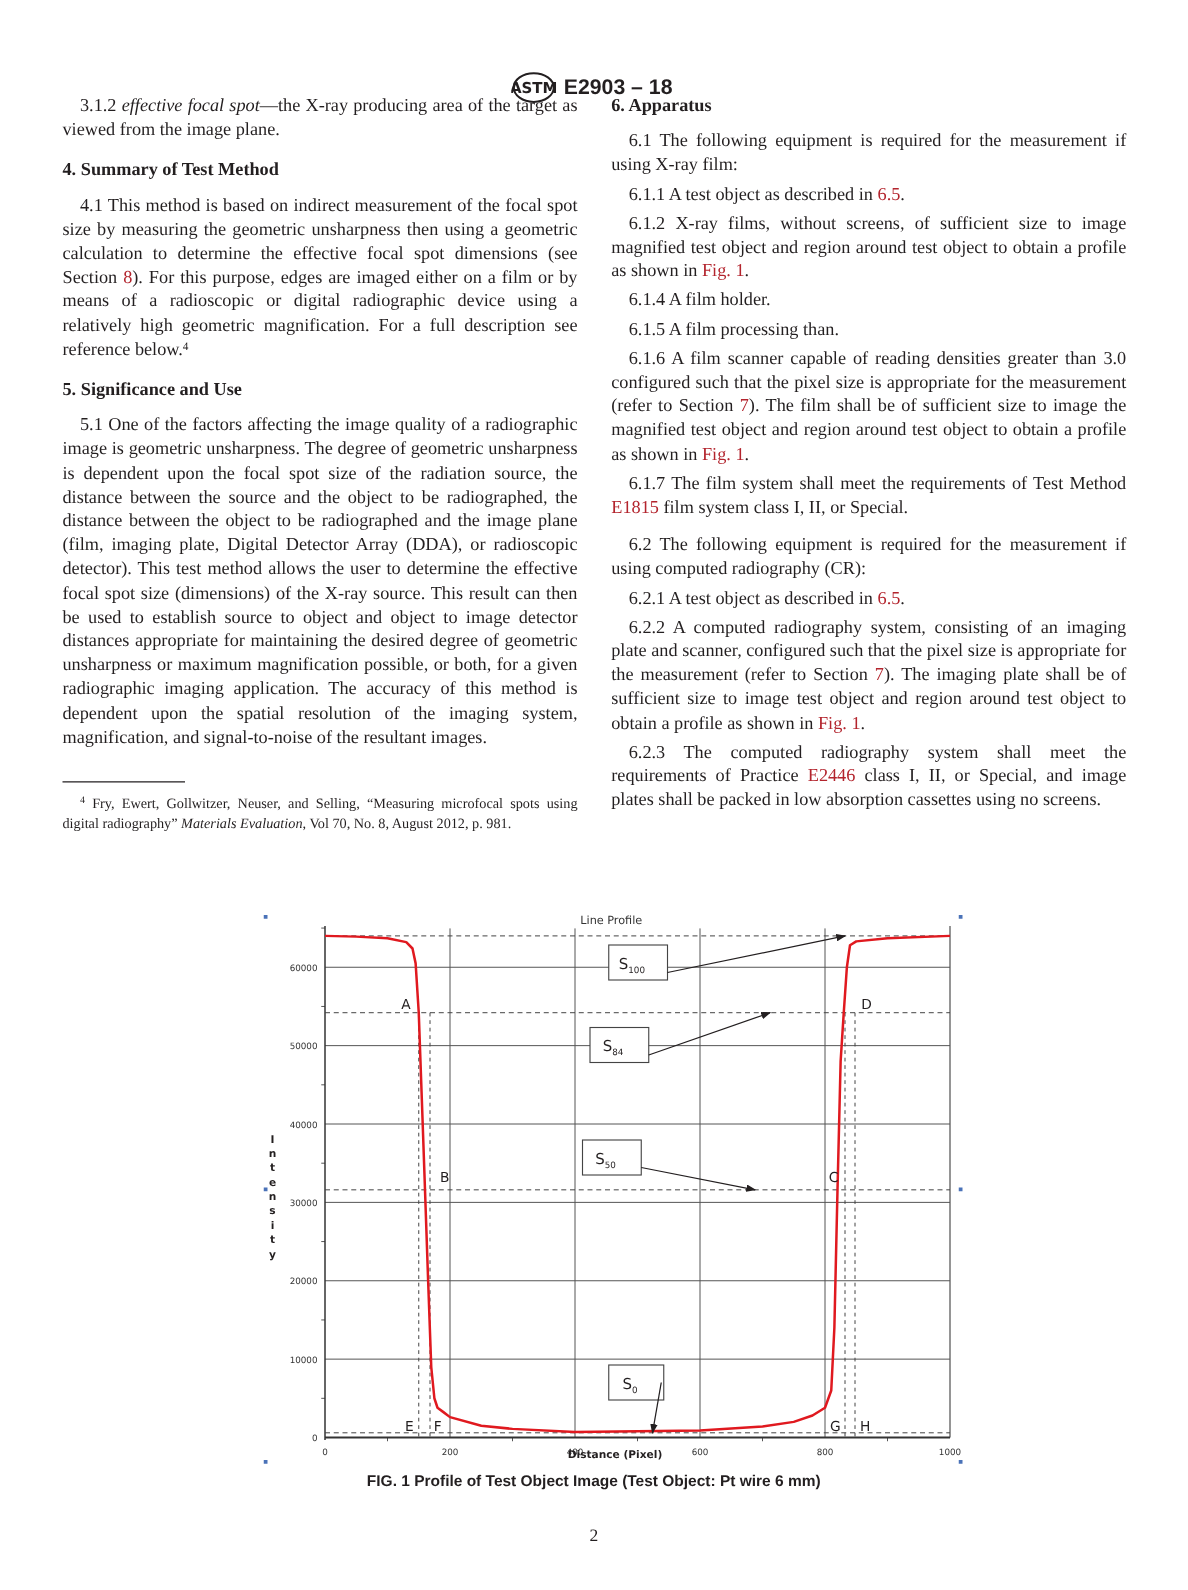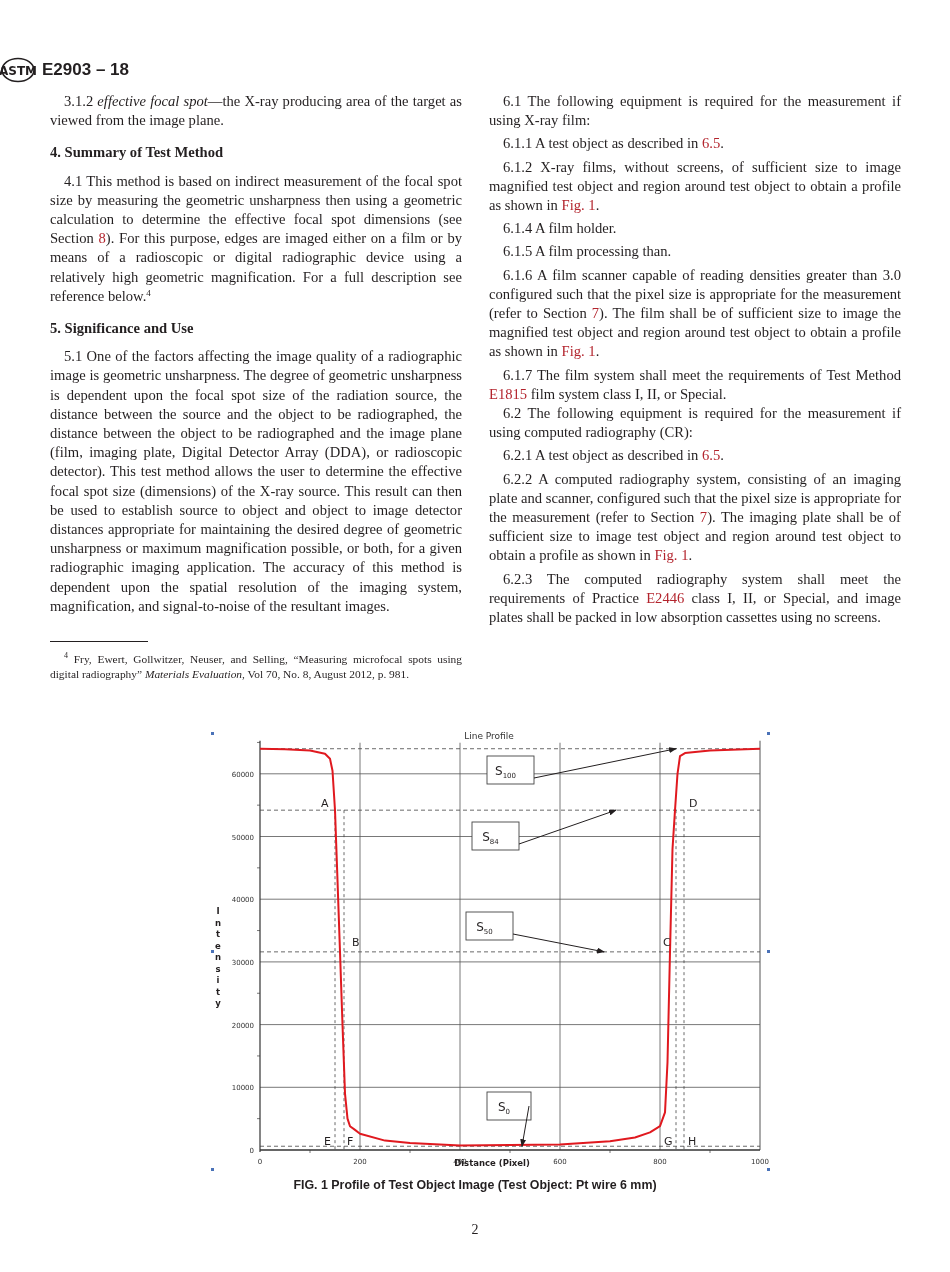--- a/index.html
+++ b/index.html
@@ -1,28 +1,28 @@
 <!DOCTYPE html>
 <html><head>
 <meta charset="utf-8">
 <style>
   html, body { margin: 0; padding: 0; background: #ffffff; }
   body { width: 950px; height: 1272px; position: relative; overflow: hidden;
          font-family: "Liberation Serif", "DejaVu Serif", serif; color: #231f20; }
   .header { position: absolute; top: 56px; left: 0; width: 947px; height: 28px;
-            display: flex; align-items: center; gap: 6px; }
+            display: flex; justify-content: center; align-items: center; gap: 6px; }
   .header .logo { width: 36px; height: 26px; }
   .header .docnum { font-family: "Liberation Sans", sans-serif; font-weight: bold; font-size: 17px; }
-  .col { position: absolute; top: 92px; width: 412px; font-size: 14.6px; line-height: 19.2px; }
+  .col { position: absolute; top: 76px; width: 412px; font-size: 14.6px; line-height: 19.2px; }
   .col.left { left: 50px; }
   .col.right { left: 489px; }
   p { margin: 0; text-align: justify; }
   p.ind { text-indent: 14px; }
   p.gap { margin-top: 4px; }
-  p.gap2 { }
+  p.gap2 { margin-top: 11px; }
   h3 { margin: 13px 0 9px 0; font-size: 14.6px; font-weight: bold; }
   h3.first { margin-top: 0; }
   .lnk { color: #b3242d; }
   .fnrule { width: 98px; border-top: 1px solid #231f20; margin-top: 25px; }
   .footnote { font-size: 11.4px; line-height: 15.5px; margin-top: 6px; text-align: justify; }
   .footnote sup { font-size: 8px; }
   sup.ref { font-size: 9px; vertical-align: top; position: relative; top: -3px; }
   .figure { position: absolute; left: 204px; top: 724px; width: 580px; height: 452px; }
   .figure svg { width: 580px; height: 452px; }
   .caption { position: absolute; top: 1178px; left: 0; width: 950px; text-align: center;
@@ -48,20 +48,21 @@
   <p class="ind"><span>4.1 This method is based on indirect measurement of the focal spot size by measuring the geometric unsharpness then using a geometric calculation to determine the effective focal spot dimensions (see Section </span><a class="lnk">8</a><span>). For this purpose, edges are imaged either on a film or by means of a radioscopic or digital radiographic device using a relatively high geometric magnification. For a full description see reference below.</span><sup class="ref">4</sup></p>
 
   <h3>5. Significance and Use</h3>
   <p class="ind">5.1 One of the factors affecting the image quality of a radiographic image is geometric unsharpness. The degree of geometric unsharpness is dependent upon the focal spot size of the radiation source, the distance between the source and the object to be radiographed, the distance between the object to be radiographed and the image plane (film, imaging plate, Digital Detector Array (DDA), or radioscopic detector). This test method allows the user to determine the effective focal spot size (dimensions) of the X-ray source. This result can then be used to establish source to object and object to image detector distances appropriate for maintaining the desired degree of geometric unsharpness or maximum magnification possible, or both, for a given radiographic imaging application. The accuracy of this method is dependent upon the spatial resolution of the imaging system, magnification, and signal-to-noise of the resultant images.</p>
 
   <div class="fnrule"></div>
   <p class="footnote ind"><sup>4</sup><span> Fry, Ewert, Gollwitzer, Neuser, and Selling, “Measuring microfocal spots using digital radiography” </span><i>Materials Evaluation</i><span>, Vol 70, No. 8, August 2012, p. 981.</span></p>
 </div>
 
 <div class="col right">
+  <h3 class="first">6. Apparatus</h3>
   <p class="ind">6.1 The following equipment is required for the measurement if using X-ray film:</p>
   <p class="ind gap"><span>6.1.1  A test object as described in </span><a class="lnk">6.5</a><span>.</span></p>
   <p class="ind gap"><span>6.1.2 X-ray films, without screens, of sufficient size to image magnified test object and region around test object to obtain a profile as shown in </span><a class="lnk">Fig. 1</a><span>.</span></p>
   <p class="ind gap">6.1.4  A film holder.</p>
   <p class="ind gap">6.1.5  A film processing than.</p>
   <p class="ind gap"><span>6.1.6 A film scanner capable of reading densities greater than 3.0 configured such that the pixel size is appropriate for the measurement (refer to Section </span><a class="lnk">7</a><span>). The film shall be of sufficient size to image the magnified test object and region around test object to obtain a profile as shown in </span><a class="lnk">Fig. 1</a><span>.</span></p>
   <p class="ind gap"><span>6.1.7 The film system shall meet the requirements of Test Method </span><a class="lnk">E1815</a><span> film system class I, II, or Special.</span></p>
   <p class="ind gap2">6.2 The following equipment is required for the measurement if using computed radiography (CR):</p>
   <p class="ind gap"><span>6.2.1  A test object as described in </span><a class="lnk">6.5</a><span>.</span></p>
   <p class="ind gap"><span>6.2.2 A computed radiography system, consisting of an imaging plate and scanner, configured such that the pixel size is appropriate for the measurement (refer to Section </span><a class="lnk">7</a><span>). The imaging plate shall be of sufficient size to image test object and region around test object to obtain a profile as shown in </span><a class="lnk">Fig. 1</a><span>.</span></p>

